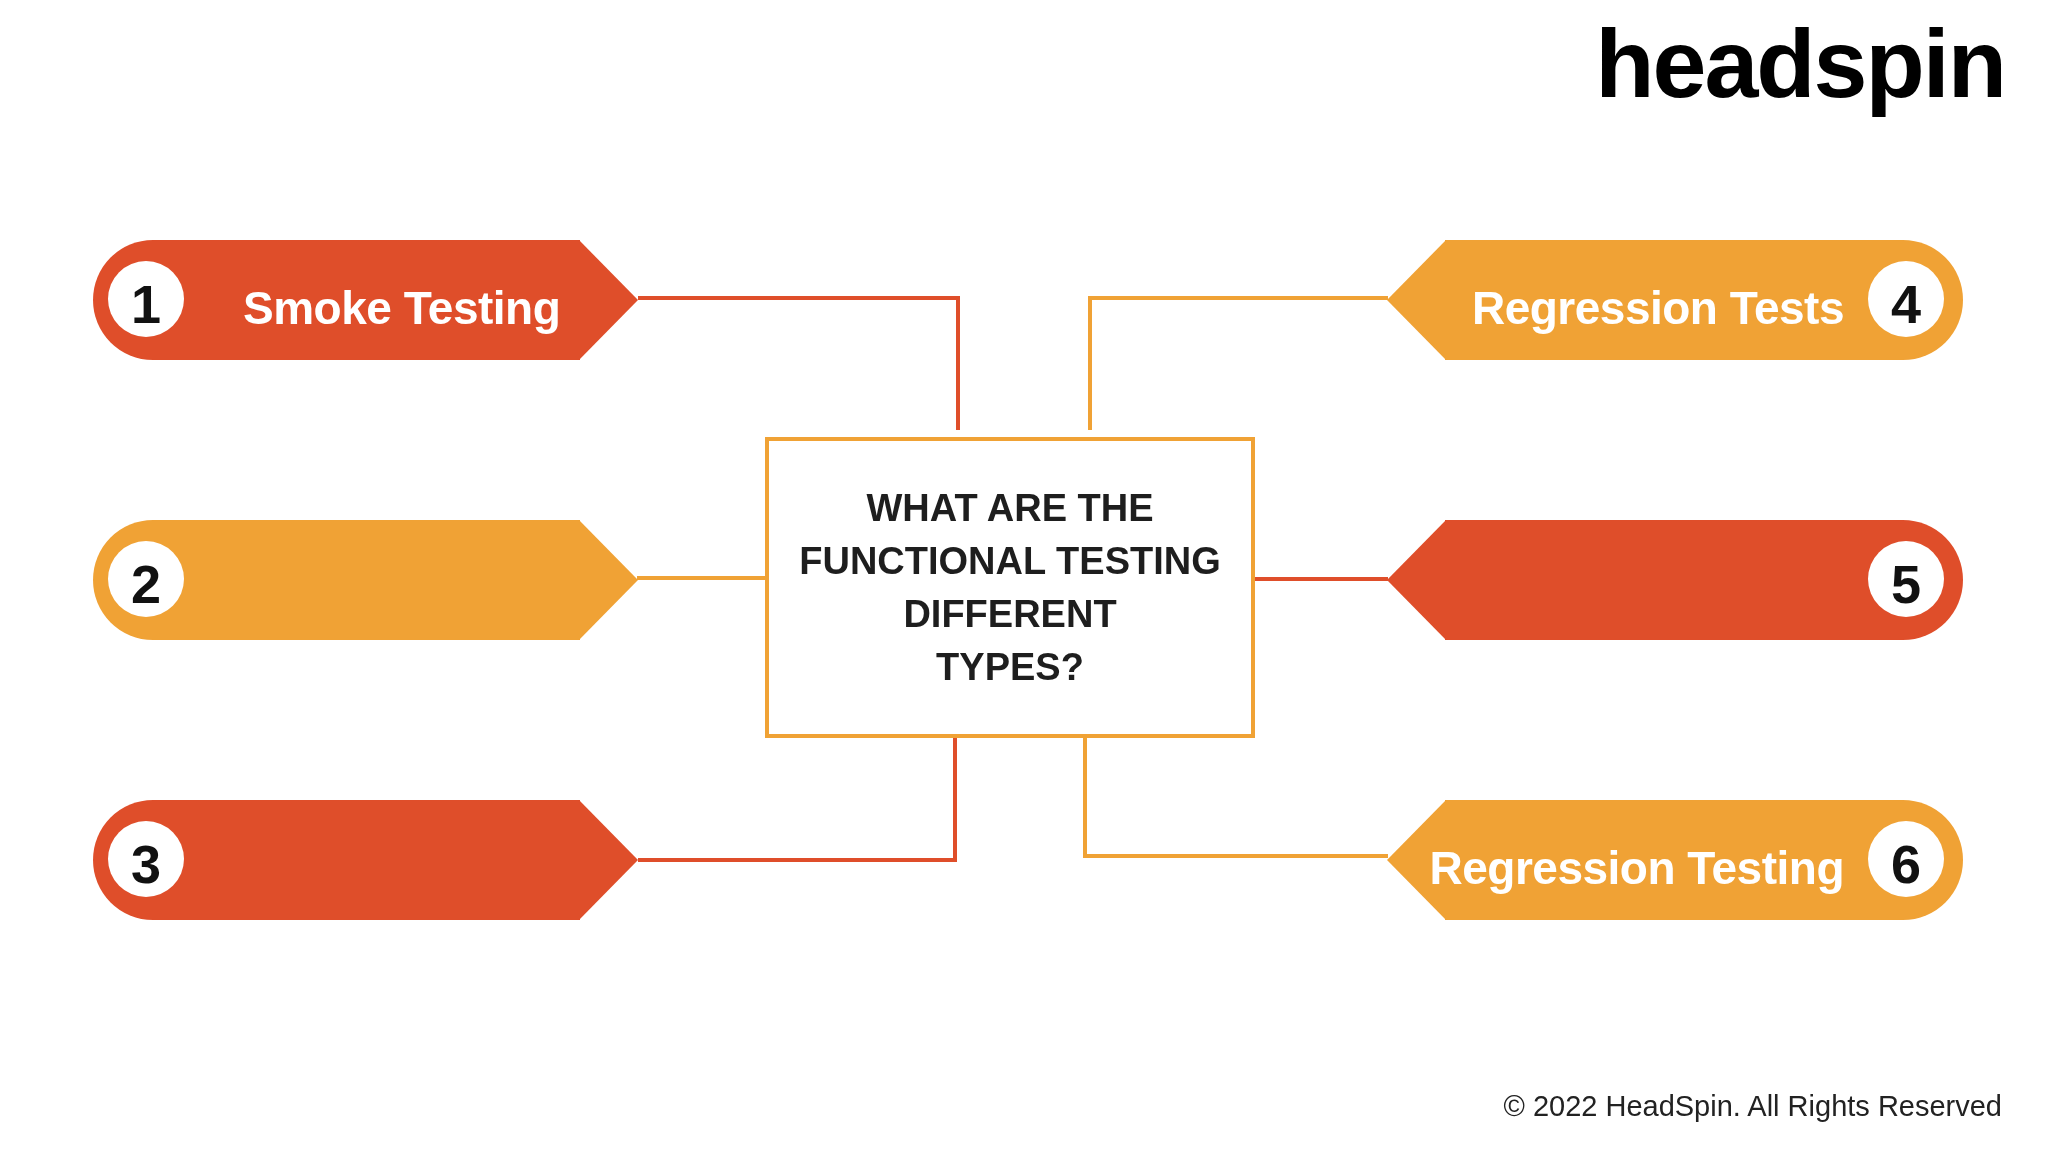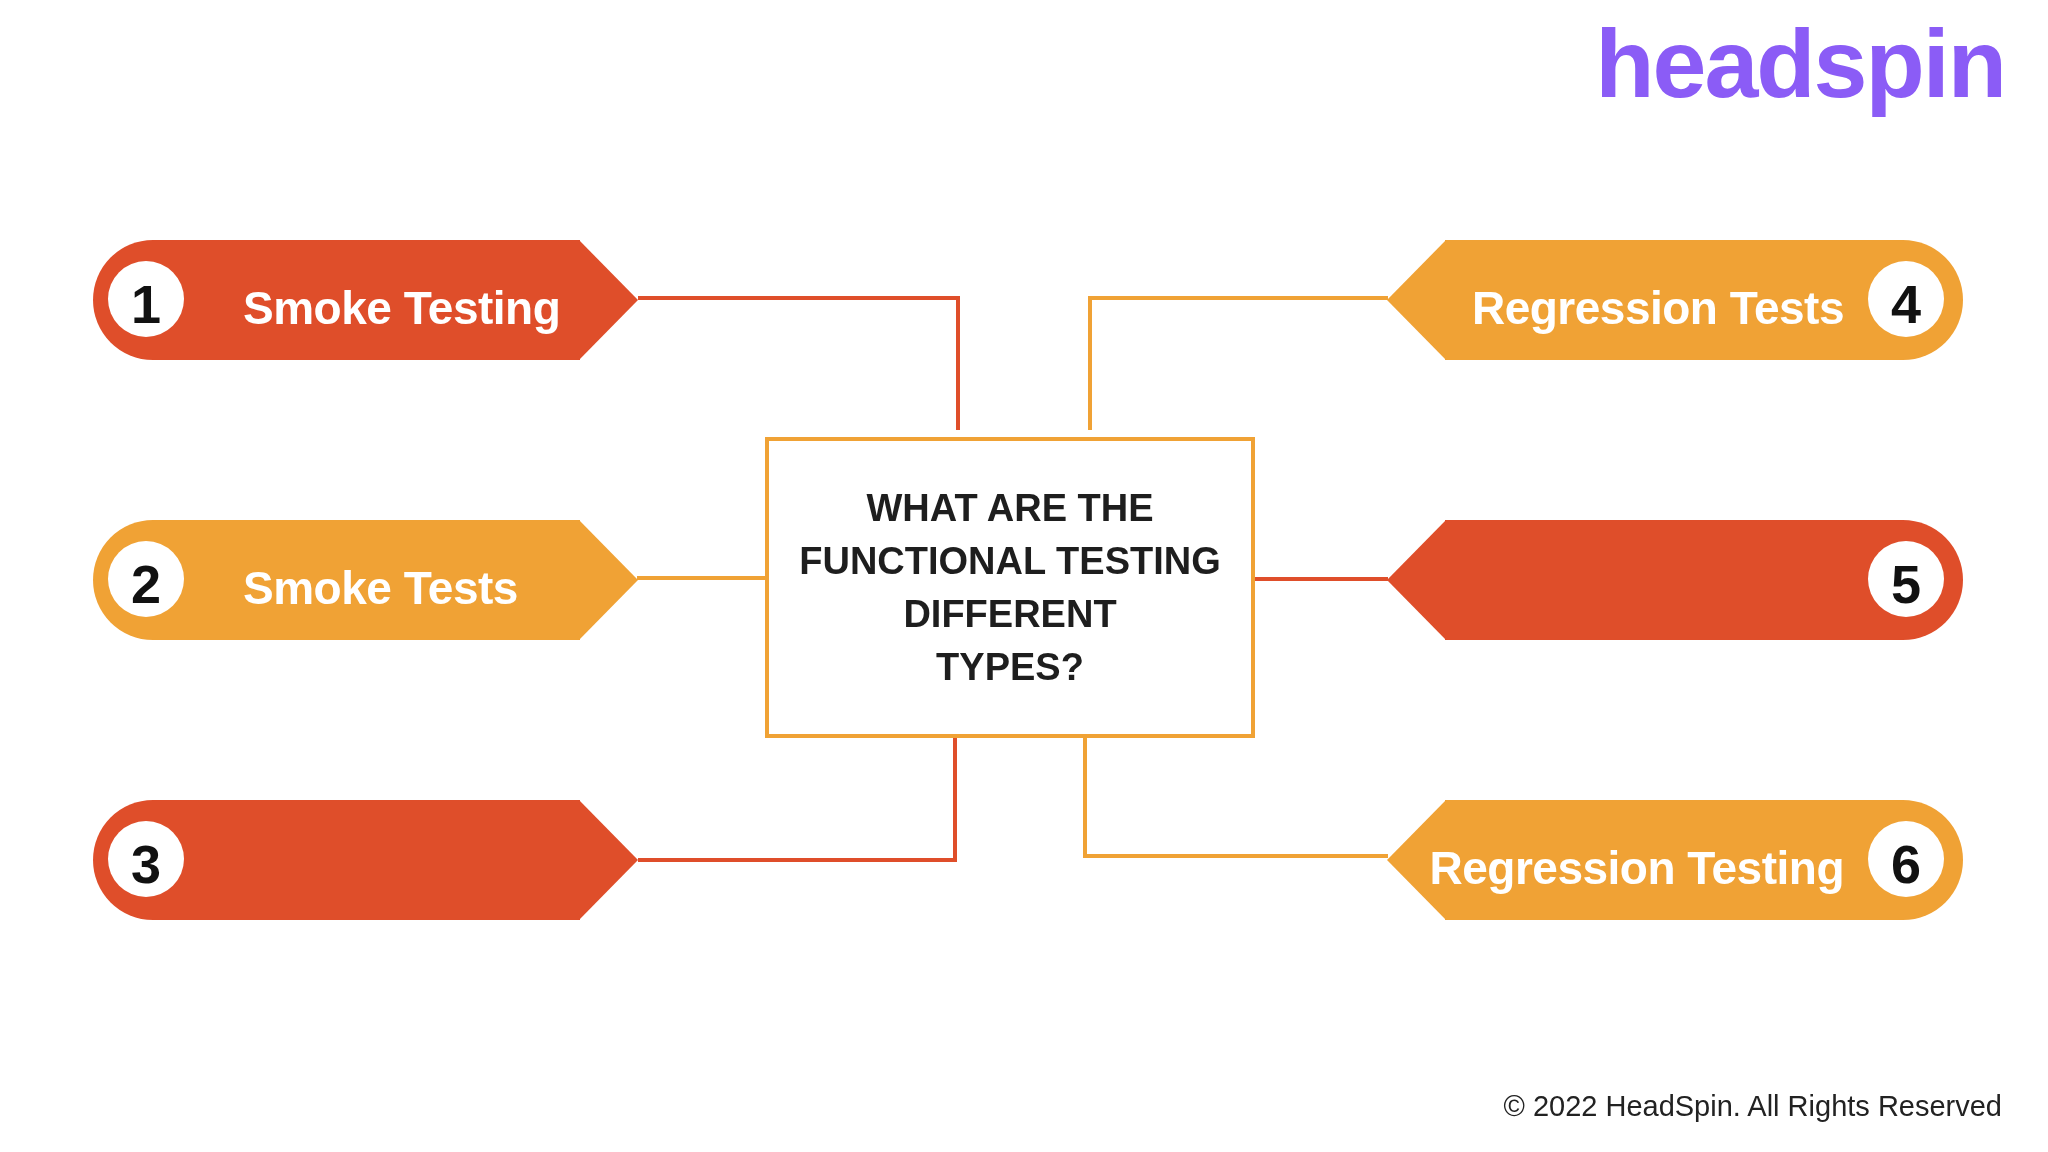--- a/index.html
+++ b/index.html
@@ -112,21 +112,21 @@
     right: 46px;
     font-size: 29px;
     color: #222222;
   }
 </style>
 </head>
 <body>
 
 <div class="canvas">
 
-  <div class="logo" style="color: #8b5cf6;">headspin</div>
+  <div class="logo" style="color: #000000;">headspin</div>
 
   <div class="conn" style="left: 638px; top: 296px; width: 322px; height: 4px; background-color: rgb(223, 78, 42);"></div>
   <div class="conn" style="left: 956px; top: 296px; width: 4px; height: 134px; background-color: rgb(223, 78, 42);"></div>
 
   <div class="conn" style="left: 637px; top: 576px; width: 130px; height: 4px; background-color: rgb(240, 162, 53);"></div>
 
   <div class="conn" style="left: 953px; top: 727px; width: 4px; height: 133px; background-color: rgb(223, 78, 42);"></div>
   <div class="conn" style="left: 638px; top: 858px; width: 319px; height: 4px; background-color: rgb(223, 78, 42);"></div>
 
   <div class="conn" style="left: 1088px; top: 296px; width: 4px; height: 134px; background-color: rgb(240, 162, 53);"></div>
@@ -145,21 +145,20 @@
     </div>
     <div class="banner-label">Smoke Testing</div>
   </div>
 
   <div class="banner left" style="top:520px;">
     <div class="banner-body" style="background-color: rgb(240, 162, 53);"></div>
     <div class="banner-tip" style="background-color: rgb(240, 162, 53);"></div>
     <div class="num-circle">
       <span>2</span>
     </div>
-    <div class="banner-label">Smoke Tests</div>
   </div>
 
   <div class="banner left" style="top:800px;">
     <div class="banner-body" style="background-color: rgb(223, 78, 42);"></div>
     <div class="banner-tip" style="background-color: rgb(223, 78, 42);"></div>
     <div class="num-circle">
       <span>3</span>
     </div>
   </div>
 

